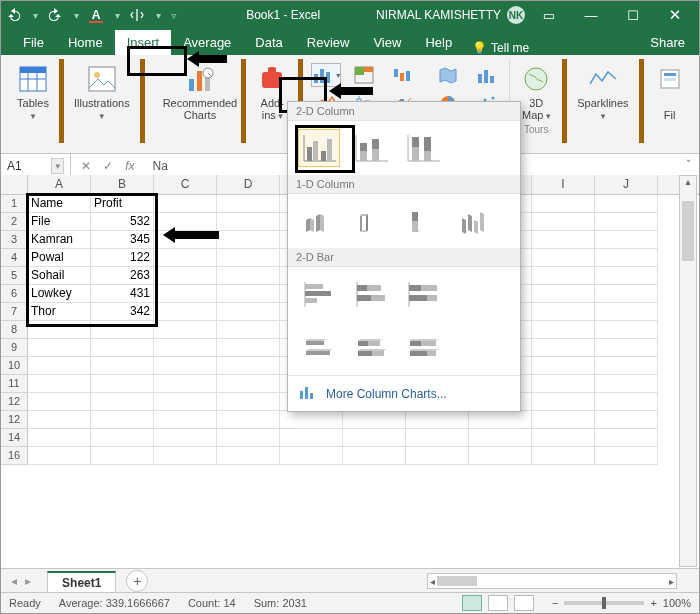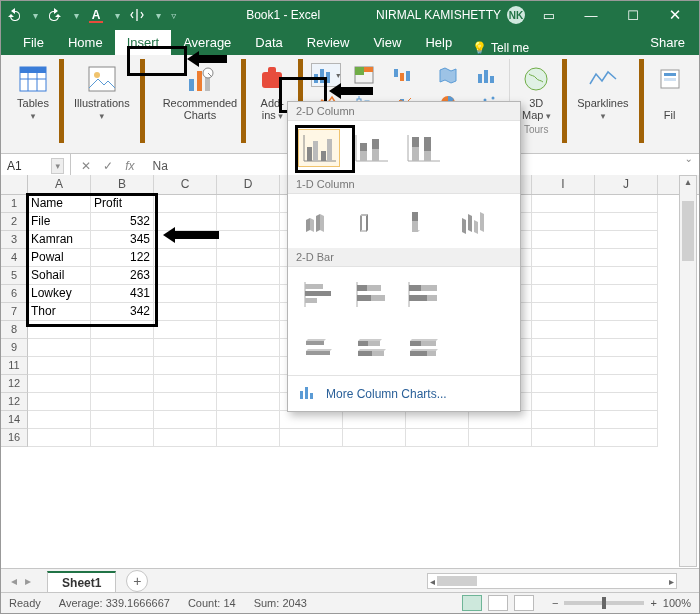--- a/index.html
+++ b/index.html
@@ -458,20 +458,33 @@
           <div class="cell" style="width: 56px;"></div>
           <div class="cell" style="width: 56px;"></div>
           <div class="cell" style="width: 56px;"></div>
           <div class="cell" style="width: 56px;"></div>
           <div class="cell" style="width: 56px;"></div>
           <div class="cell" style="width: 56px;"></div>
           <div class="cell" style="width: 56px;"></div>
           <div class="cell" style="width: 56px;"></div>
         </div>
         <div class="row">
+          <div class="rowhead">10</div>
+          <div class="cell" style="width: 56px;"></div>
+          <div class="cell" style="width: 56px;"></div>
+          <div class="cell" style="width: 56px;"></div>
+          <div class="cell" style="width: 56px;"></div>
+          <div class="cell" style="width: 56px;"></div>
+          <div class="cell" style="width: 56px;"></div>
+          <div class="cell" style="width: 56px;"></div>
+          <div class="cell" style="width: 56px;"></div>
+          <div class="cell" style="width: 56px;"></div>
+          <div class="cell" style="width: 56px;"></div>
+        </div>
+        <div class="row">
           <div class="rowhead">11</div>
           <div class="cell" style="width: 56px;"></div>
           <div class="cell" style="width: 56px;"></div>
           <div class="cell" style="width: 56px;"></div>
           <div class="cell" style="width: 56px;"></div>
           <div class="cell" style="width: 56px;"></div>
           <div class="cell" style="width: 56px;"></div>
           <div class="cell" style="width: 56px;"></div>
           <div class="cell" style="width: 56px;"></div>
           <div class="cell" style="width: 56px;"></div>
@@ -698,21 +711,21 @@
       <div class="thumb"></div>
       <div class="spacer"></div>
       <span class="arr">▸</span>
     </div>
   </div>
 
   <div class="statusbar">
     <span>Ready</span>
     <span><span>Average:</span> <span>339.1666667</span></span>
     <span><span>Count:</span> <span>14</span></span>
-    <span><span>Sum:</span> <span>2043</span></span>
+    <span><span>Sum:</span> <span>2031</span></span>
     <div class="views">
       <div class="viewbtn active"></div>
       <div class="viewbtn"></div>
       <div class="viewbtn"></div>
     </div>
     <div class="zoom">
       <span>−</span>
       <div class="track">
           <div class="knob"></div>
         </div>

